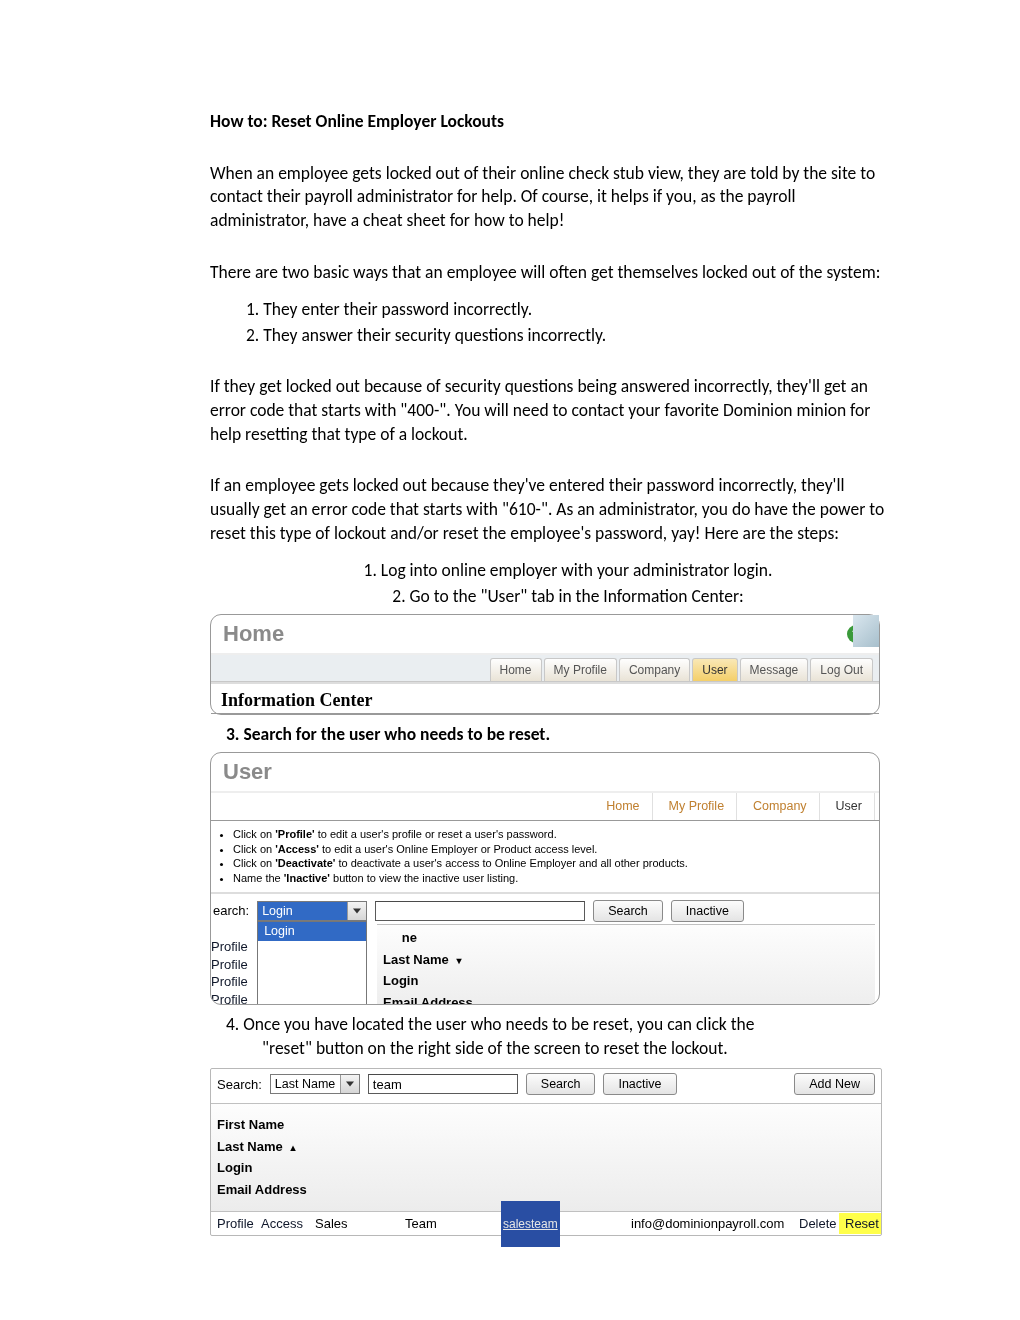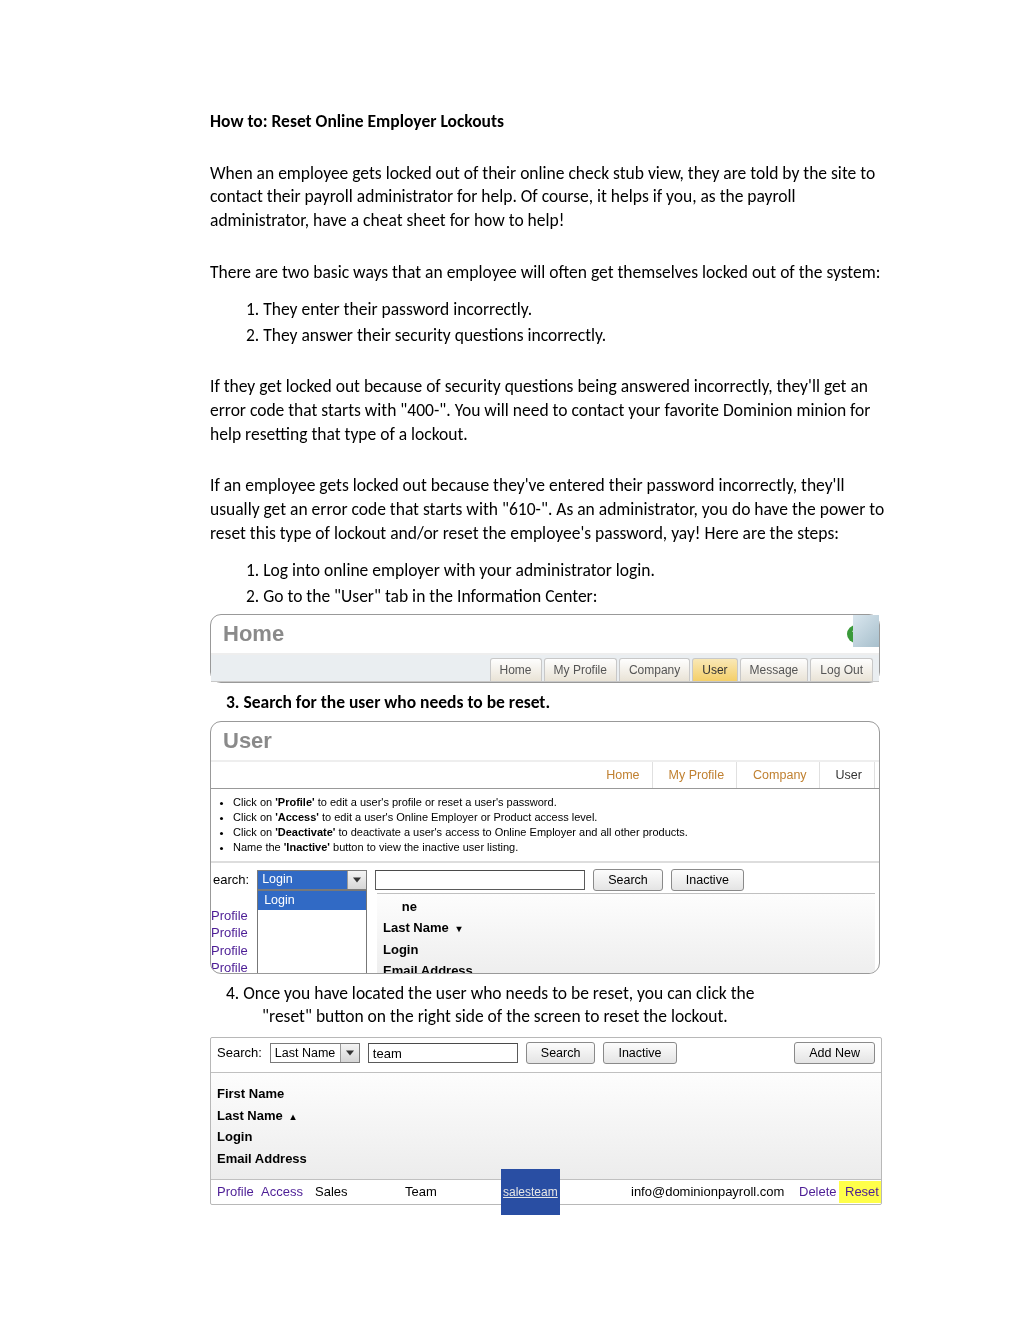--- a/index.html
+++ b/index.html
@@ -23,21 +23,21 @@
     margin-bottom: 28px;
   }
   p { margin: 0 0 28px 0; }
   p.tight { margin-bottom: 14px; }
   .indent-list {
     margin: 0 0 28px 0;
     padding-left: 36px;
   }
   .indent-list div { margin-bottom: 2px; }
   .steps { padding-left: 36px; }
-  .steps div { margin-bottom: 2px; }
+  .steps div { margin-bottom: 2px; text-align: center; }
 
   
   .shot {
     box-sizing: border-box;
     border: 1px solid #999;
     border-radius: 11px;
     margin: 6px 0 8px 0;
     width: 670px;
     background: #fff;
     position: relative;
@@ -214,21 +214,21 @@
   .grid-head .cell, .grid-row .cell {
     padding: 2px 6px;
     box-sizing: border-box;
   }
   .grid-row {
     display: flex;
     font-family: Arial, sans-serif;
     font-size: 13px;
     padding: 1px 0;
   }
-  .link-blue { color: #4c1d95; cursor: pointer; text-align: center; }
+  .link-blue { color: #0f172a; cursor: pointer; text-align: center; }
   .sort-arrow {
     display: inline-block;
     margin-left: 4px;
     font-size: 10px;
   }
   .reset-hl { background: #ffff4a; }
 
   
   .shot2-grid .c-ne { width: 46px; text-align: right; }
   .shot2-grid .c-ln { width: 130px; }
@@ -306,20 +306,21 @@
       <div class="help-icon">?</div>
     </div>
     <div class="tabstrip">
       <div class="tab">Home</div>
       <div class="tab">My Profile</div>
       <div class="tab">Company</div>
       <div class="tab active">User</div>
       <div class="tab">Message</div>
       <div class="tab">Log Out</div>
     </div>
+    <div class="section-title">Information Center</div>
   </div>
 
   <div class="step3" style="padding-left:16px; margin:0 0 2px 0;font-weight:bold;">3. Search for the user who needs to be reset.</div>
 
   <div class="shot" style="padding-bottom:0; overflow:hidden;">
     <div class="header-row" style="border-bottom: 2px solid #eee;">
       <div class="home-title">User</div>
     </div>
     <div class="tabstrip2">
       <div class="tab2">Home</div>

